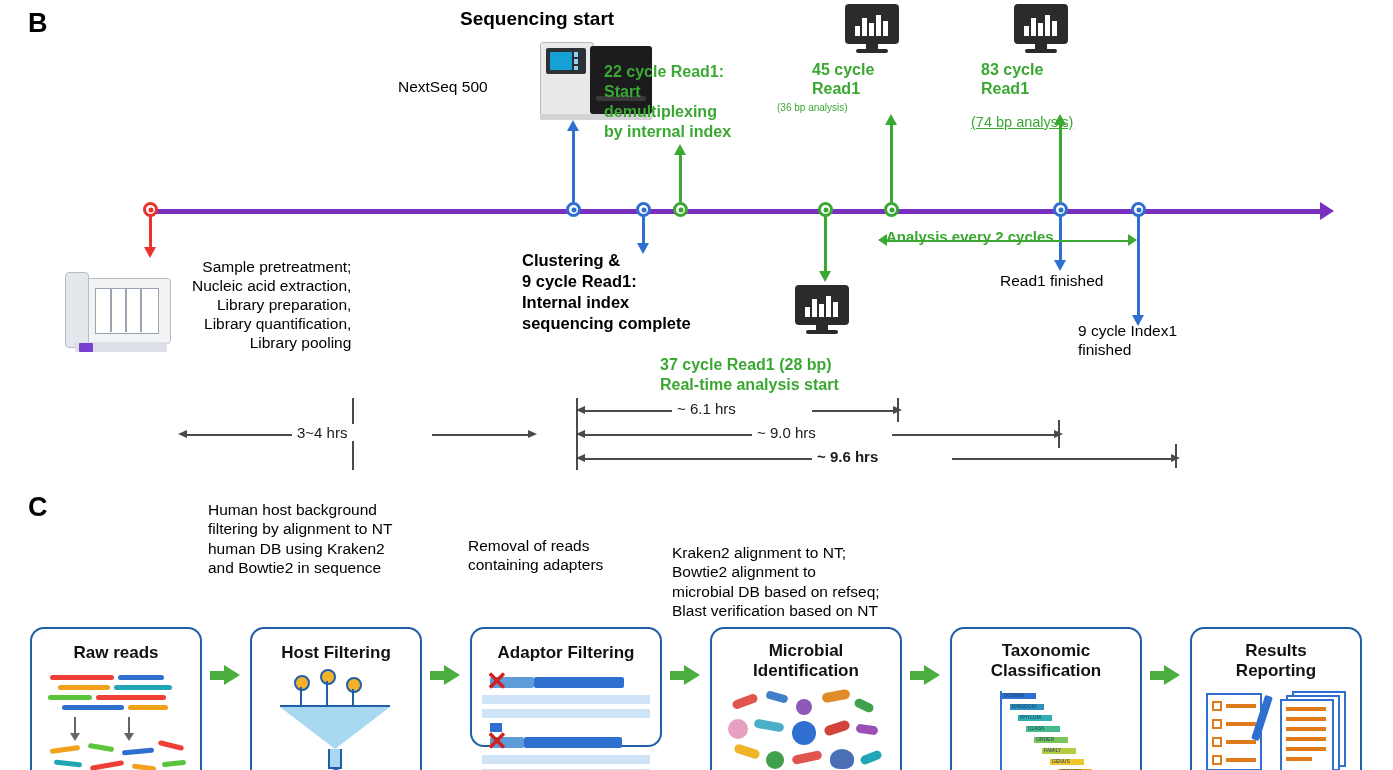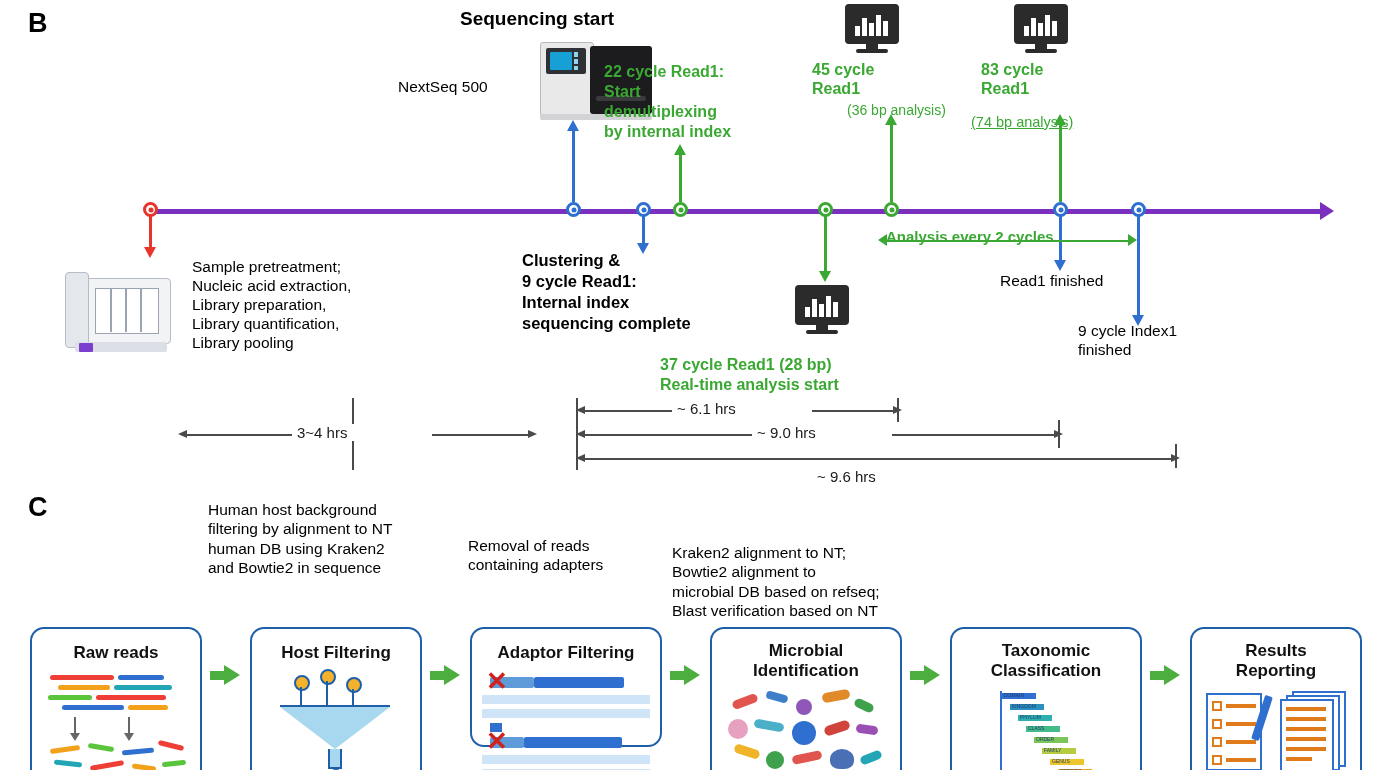--- a/index.html
+++ b/index.html
@@ -65,21 +65,21 @@
     <span style="left:8px;height:18px;"></span>
     <span style="left:15px;height:13px;"></span>
     <span style="left:22px;height:21px;"></span>
     <span style="left:29px;height:15px;"></span>
   </div>
   <div class="mon-stand"></div>
     <div class="mon-base"></div>
 </div>
 <div class="abs greenb ctr" style="left:812px;top:60px;width:120px;font-size:16px;line-height:1.2;white-space:pre-line;">45 cycle
 Read1</div>
-<div class="abs green ctr" style="left:847px;top:102px;width:140px;font-size:14px;">(36 bp analysis)</div>
+<div class="abs green ctr" style="left:777px;top:102px;width:140px;font-size:10px;">(36 bp analysis)</div>
 
 <div class="monitor" style="left:1014px;top:4px;">
   <div class="mon-screen"></div>
   <div class="mon-bars">
     <span style="left:1px;height:10px;"></span>
     <span style="left:8px;height:18px;"></span>
     <span style="left:15px;height:13px;"></span>
     <span style="left:22px;height:21px;"></span>
     <span style="left:29px;height:15px;"></span>
   </div>
@@ -149,21 +149,21 @@
   <div class="abs" style="left:8px;top:8px;width:96px;height:64px;background:#f2f3f5;border:1.5px solid #b6bcc6;border-radius:4px;"></div>
   <div class="abs" style="left:0px;top:2px;width:22px;height:74px;background:#e4e7ec;border:1.5px solid #b6bcc6;border-radius:4px;"></div>
   <div class="abs" style="left:30px;top:18px;width:62px;height:44px;background:#fff;border:1.5px solid #9aa3b0;"></div>
   <div class="abs" style="left:45px;top:18px;width:1.5px;height:44px;background:#9aa3b0;"></div>
   <div class="abs" style="left:60px;top:18px;width:1.5px;height:44px;background:#9aa3b0;"></div>
   <div class="abs" style="left:75px;top:18px;width:1.5px;height:44px;background:#9aa3b0;"></div>
   <div class="abs" style="left:10px;top:72px;width:92px;height:10px;background:#dcdfe5;border-radius:2px;"></div>
   <div class="abs" style="left:14px;top:73px;width:14px;height:9px;background:#7b3fd0;border-radius:1px;"></div>
 </div>
 
-<div class="abs lbl" style="left:192px;top:258px;white-space:pre-line;">Sample pretreatment;
+<div class="abs lbl" style="left:192px;top:258px;white-space:pre-line;text-align:right;">Sample pretreatment;
 Nucleic acid extraction,
 Library preparation,
 Library quantification,
 Library pooling</div>
 
 <div class="abs bold ctr" style="left:522px;top:250px;width:248px;font-size:16.5px;line-height:1.28;white-space:pre-line;">Clustering &amp;
 9 cycle Read1:
 Internal index
 sequencing complete</div>
 
@@ -209,21 +209,21 @@
 <div class="mlabel ctr" style="left:672px;top:400px;width:130px;">~ 6.1 hrs</div>
 
 <div class="measure" style="left:580px;top:434px;width:478px;"></div>
 <div class="mar" style="left:576px;top:430px;border-right:9px solid #4a4a4a;"></div>
 <div class="mar" style="left:1054px;top:430px;border-left:9px solid #4a4a4a;"></div>
 <div class="mlabel ctr" style="left:752px;top:424px;width:130px;">~ 9.0 hrs</div>
 
 <div class="measure" style="left:580px;top:458px;width:595px;"></div>
 <div class="mar" style="left:576px;top:454px;border-right:9px solid #4a4a4a;"></div>
 <div class="mar" style="left:1171px;top:454px;border-left:9px solid #4a4a4a;"></div>
-<div class="mlabel ctr" style="left:812px;top:468px;width:130px;">~ 9.6 hrs</div>
+<div class="mlabel ctr" style="left:812px;top:448px;width:130px;font-weight:bold;">~ 9.6 hrs</div>
 
 <div class="abs panel-letter" style="left:28px;top:492px;">C</div>
 
 <div class="cap ctr" style="left:208px;top:500px;width:270px;white-space:pre-line;">Human host background
 filtering by alignment to NT
 human DB using Kraken2
 and Bowtie2 in sequence</div>
 <div class="cap ctr" style="left:468px;top:536px;width:225px;white-space:pre-line;">Removal of reads
 containing adapters</div>
 <div class="cap ctr" style="left:672px;top:500px;width:330px;white-space:pre-line;margin-top:43px;">Kraken2 alignment to NT;

